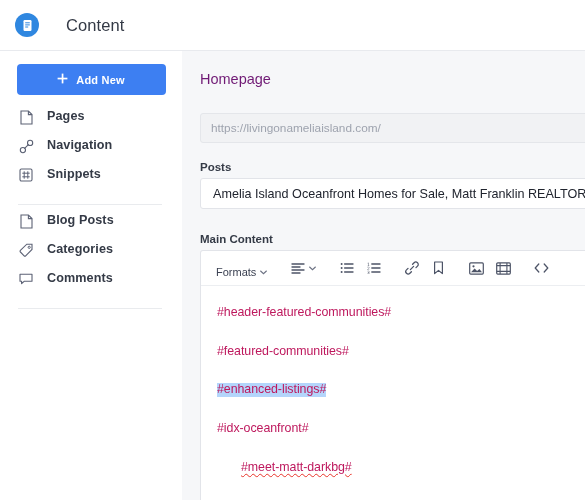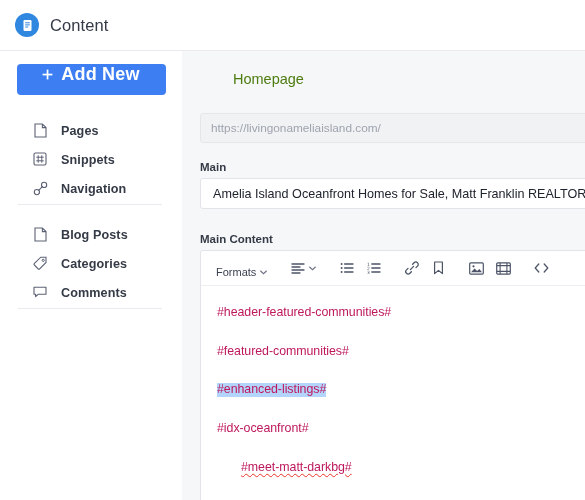--- a/index.html
+++ b/index.html
@@ -33,62 +33,63 @@
     width: 24px; height: 24px;
     border-radius: 50%;
     background: #2f87e0;
     display: flex;
     align-items: center;
     justify-content: center;
     flex: 0 0 auto;
   }
   .app-icon svg { display: block; }
   .app-title {
-    margin-left: 11px;
+    margin-left: 27px;
     font-size: 16.5px;
     color: #343a46;
     letter-spacing: .1px;
   }
 
   
   .sidebar {
     position: absolute;
     left: 0; top: 51px;
     width: 182px;
     height: 449px;
     background: #ffffff;
     padding-top: 13px;
   }
 
   .add-new {
     display: flex;
+    align-items: center;
     justify-content: center;
     gap: 8px;
     width: 149px;
     height: 31px;
     margin: 0 auto;
     background: #3d7ff2;
     border: none;
     border-radius: 4px;
     color: #ffffff;
     font-family: "Liberation Sans", sans-serif;
-    font-size: 18px;
+    font-size: 11px;
     font-weight: bold;
     cursor: pointer;
     letter-spacing: .2px;
   }
   .plus-icon { display: block; }
 
   .nav-list { margin-top: 14px; }
 
   .nav-item {
     display: flex;
-    align-items: flex-end;
+    align-items: flex-start;
     height: 29px;
-    padding-left: 32px;
+    padding-left: 18px;
     gap: 13px;
     cursor: pointer;
   }
   .nav-item .ico {
     width: 16px; height: 16px;
     display: flex; align-items: center; justify-content: center;
     flex: 0 0 16px;
     color: #5c6275;
   }
   .nav-item .ico svg { display: block; }
@@ -111,22 +112,21 @@
     width: 403px;
     height: 449px;
     background: #f6f7f9;
     overflow: hidden;
   }
 
   .page-heading {
     position: absolute;
     left: 18px; top: 20px;
     font-size: 14.5px;
-    color: #4d7c0f;
-    margin-left: 33px;
+    color: #701a75;
   }
 
   .url-field {
     position: absolute;
     left: 18px; top: 62px;
     width: 420px;
     height: 30px;
     background: #f1f2f4;
     border: 1px solid #e4e6ea;
     border-radius: 3px;
@@ -268,39 +268,39 @@
         <svg width="13" height="15" viewBox="0 0 13 15" aria-hidden="true">
           <path d="M1 1h7.4L12 4.6V14H1z" fill="none" stroke="#5c6275" stroke-width="1.1"></path>
           <path d="M8.4 1v3.6H12" fill="none" stroke="#5c6275" stroke-width="1.1"></path>
         </svg>
       </span>
       <span class="lbl">Pages</span>
     </div>
 
     <div class="nav-item">
       <span class="ico">
-        <svg width="14" height="14" viewBox="0 0 14 14" aria-hidden="true">
-          <rect x="1" y="1" width="12" height="12" rx="1.4" fill="none" stroke="#5c6275" stroke-width="1.1"></rect>
-          <path d="M5.2 3.3v7.4M8.8 3.3v7.4M3.3 5.2h7.4M3.3 8.8h7.4" stroke="#5c6275" stroke-width="1"></path>
-        </svg>
-      </span>
-      <span class="lbl">Snippets</span>
-    </div>
-
-    <div class="nav-item">
-      <span class="ico">
         <svg width="15" height="15" viewBox="0 0 15 15" aria-hidden="true">
           <path d="M5.6 9.4L9.4 5.6" stroke="#5c6275" stroke-width="1.1" stroke-linecap="round"></path>
           <circle cx="3.9" cy="11.1" r="2.6" fill="none" stroke="#5c6275" stroke-width="1.1"></circle>
           <circle cx="11.1" cy="3.9" r="2.6" fill="none" stroke="#5c6275" stroke-width="1.1"></circle>
         </svg>
       </span>
       <span class="lbl">Navigation</span>
     </div>
 
+    <div class="nav-item">
+      <span class="ico">
+        <svg width="14" height="14" viewBox="0 0 14 14" aria-hidden="true">
+          <rect x="1" y="1" width="12" height="12" rx="1.4" fill="none" stroke="#5c6275" stroke-width="1.1"></rect>
+          <path d="M5.2 3.3v7.4M8.8 3.3v7.4M3.3 5.2h7.4M3.3 8.8h7.4" stroke="#5c6275" stroke-width="1"></path>
+        </svg>
+      </span>
+      <span class="lbl">Snippets</span>
+    </div>
+
     <div class="nav-divider"></div>
 
     <div class="nav-item">
       <span class="ico">
         <svg width="13" height="15" viewBox="0 0 13 15" aria-hidden="true">
           <path d="M1 1h7.4L12 4.6V14H1z" fill="none" stroke="#5c6275" stroke-width="1.1"></path>
           <path d="M8.4 1v3.6H12" fill="none" stroke="#5c6275" stroke-width="1.1"></path>
         </svg>
       </span>
       <span class="lbl">Blog Posts</span>
@@ -330,21 +330,21 @@
 
   </div>
 </div>
 
 <div class="main">
 
   <div class="page-heading">Homepage</div>
 
   <div class="url-field">https://livingonameliaisland.com/</div>
 
-  <div class="field-label label-title">Main</div>
+  <div class="field-label label-title">Posts</div>
   <div class="title-field">Amelia Island Oceanfront Homes for Sale, Matt Franklin REALTOR®</div>
 
   <div class="field-label label-main">Main Content</div>
 
   <div class="editor">
 
     <div class="toolbar">
 
       <div class="tb-btn tb-formats">
         <span>Formats</span>

